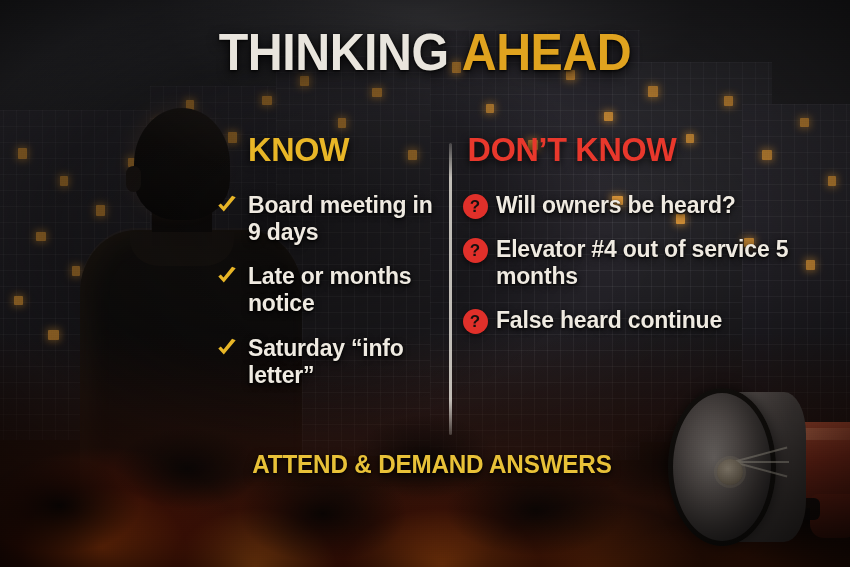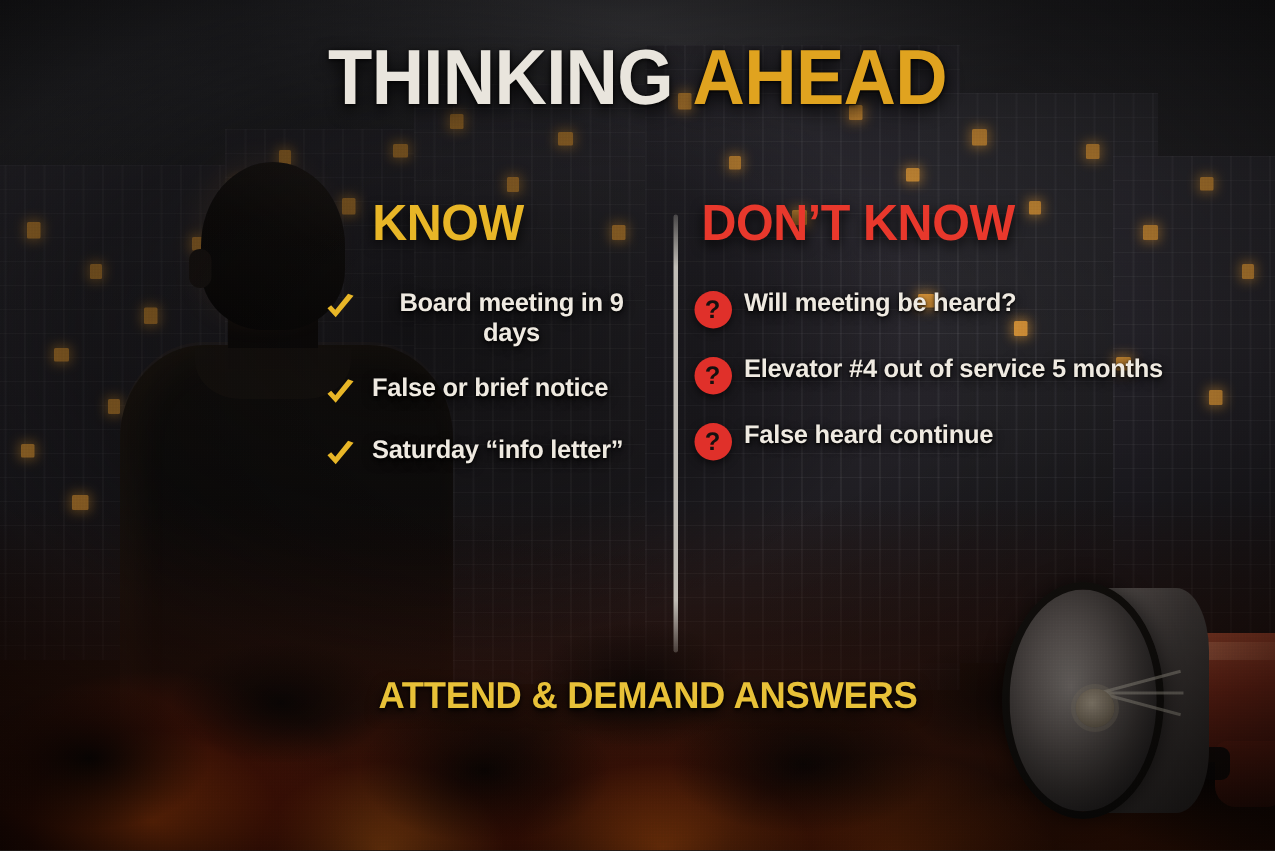--- a/index.html
+++ b/index.html
@@ -330,26 +330,25 @@
     background: #e0302a;
     color: #16100f;
     font-size: 17px;
     font-weight: 700;
     line-height: 25px;
     text-align: center;
     box-shadow: 0 2px 6px rgba(0,0,0,.6);
   }
   .item-text {
     color: #efeae1;
-    font-size: 17px;
+    font-size: 23px;
     font-weight: 700;
     line-height: 1.18;
     letter-spacing: -0.2px;
     text-shadow: 0 2px 7px rgba(0,0,0,.92), 0 1px 2px rgba(0,0,0,.9);
-    text-align: center;
   }
   .col-dontknow .item-text { white-space: nowrap; }
 
   
   .cta {
     position: absolute;
     top: 450px;
     left: 212px;
     width: 440px;
     text-align: center;
@@ -462,41 +461,41 @@
           </span>
           <span class="item-text">Board meeting in 9 days</span>
         </div>
 
         <div class="item">
           <span class="bullet">
             <svg class="check" viewBox="0 0 24 24" aria-hidden="true">
               <path d="M2.5 12.5 L8.5 19 L21.5 3.5 L17.5 2 L8.2 13.6 L5.2 10.4 Z" fill="#e8b627"></path>
             </svg>
           </span>
-          <span class="item-text">False or brief notice</span>
+          <span class="item-text">Late or months notice</span>
         </div>
 
         <div class="item">
           <span class="bullet">
             <svg class="check" viewBox="0 0 24 24" aria-hidden="true">
               <path d="M2.5 12.5 L8.5 19 L21.5 3.5 L17.5 2 L8.2 13.6 L5.2 10.4 Z" fill="#e8b627"></path>
             </svg>
           </span>
           <span class="item-text">Saturday “info letter”</span>
         </div>
       </div>
 
       <div class="col col-dontknow">
         <div class="col-head head-dontknow">DON’T KNOW</div>
 
         <div class="item">
           <span class="bullet">
             <span class="qmark">?</span>
           </span>
-          <span class="item-text">Will meeting be heard?</span>
+          <span class="item-text">Will owners be heard?</span>
         </div>
 
         <div class="item">
           <span class="bullet">
             <span class="qmark">?</span>
           </span>
           <span class="item-text" style="white-space:normal;">Elevator #4 out of service 5 months</span>
         </div>
 
         <div class="item">

